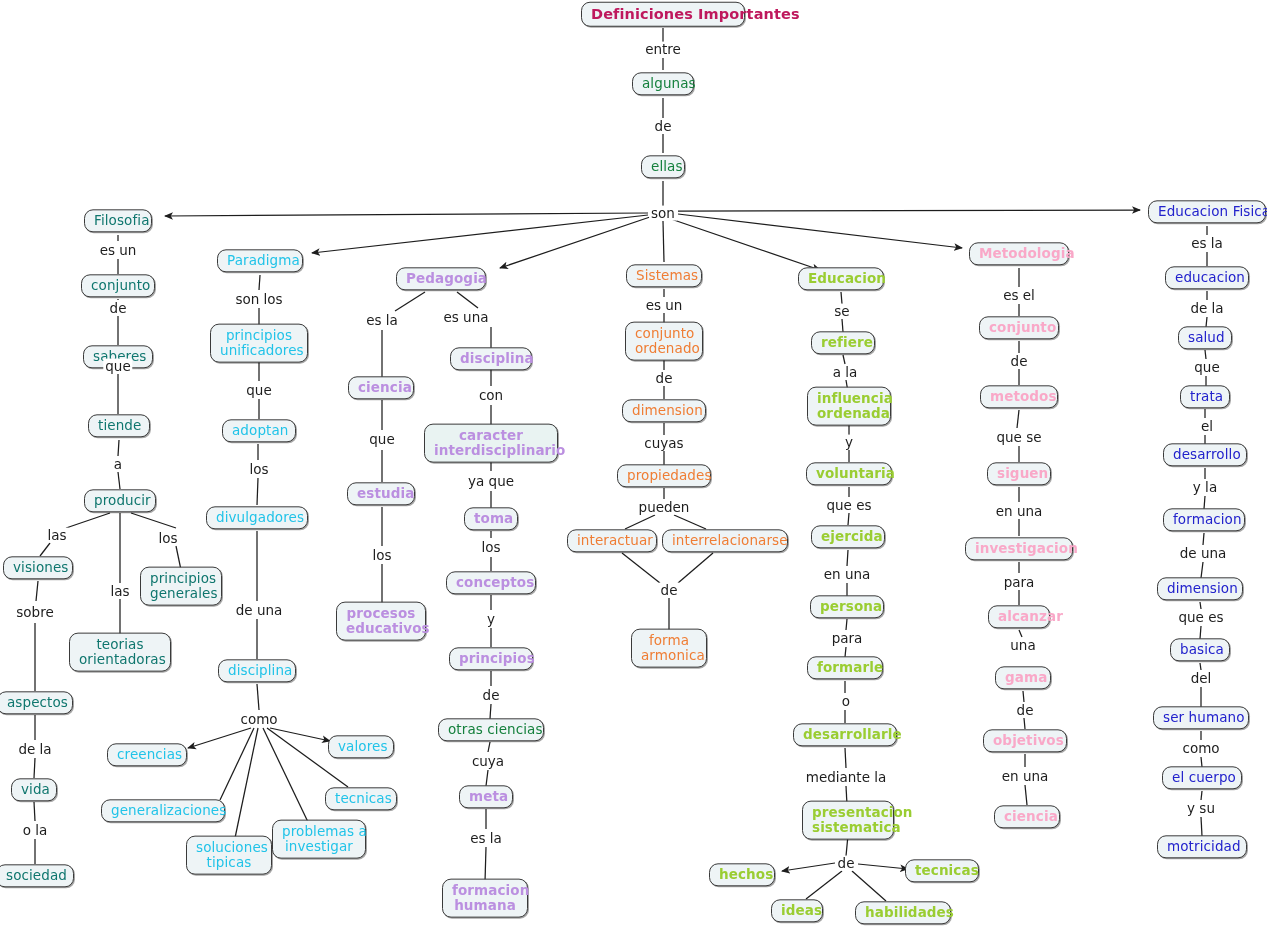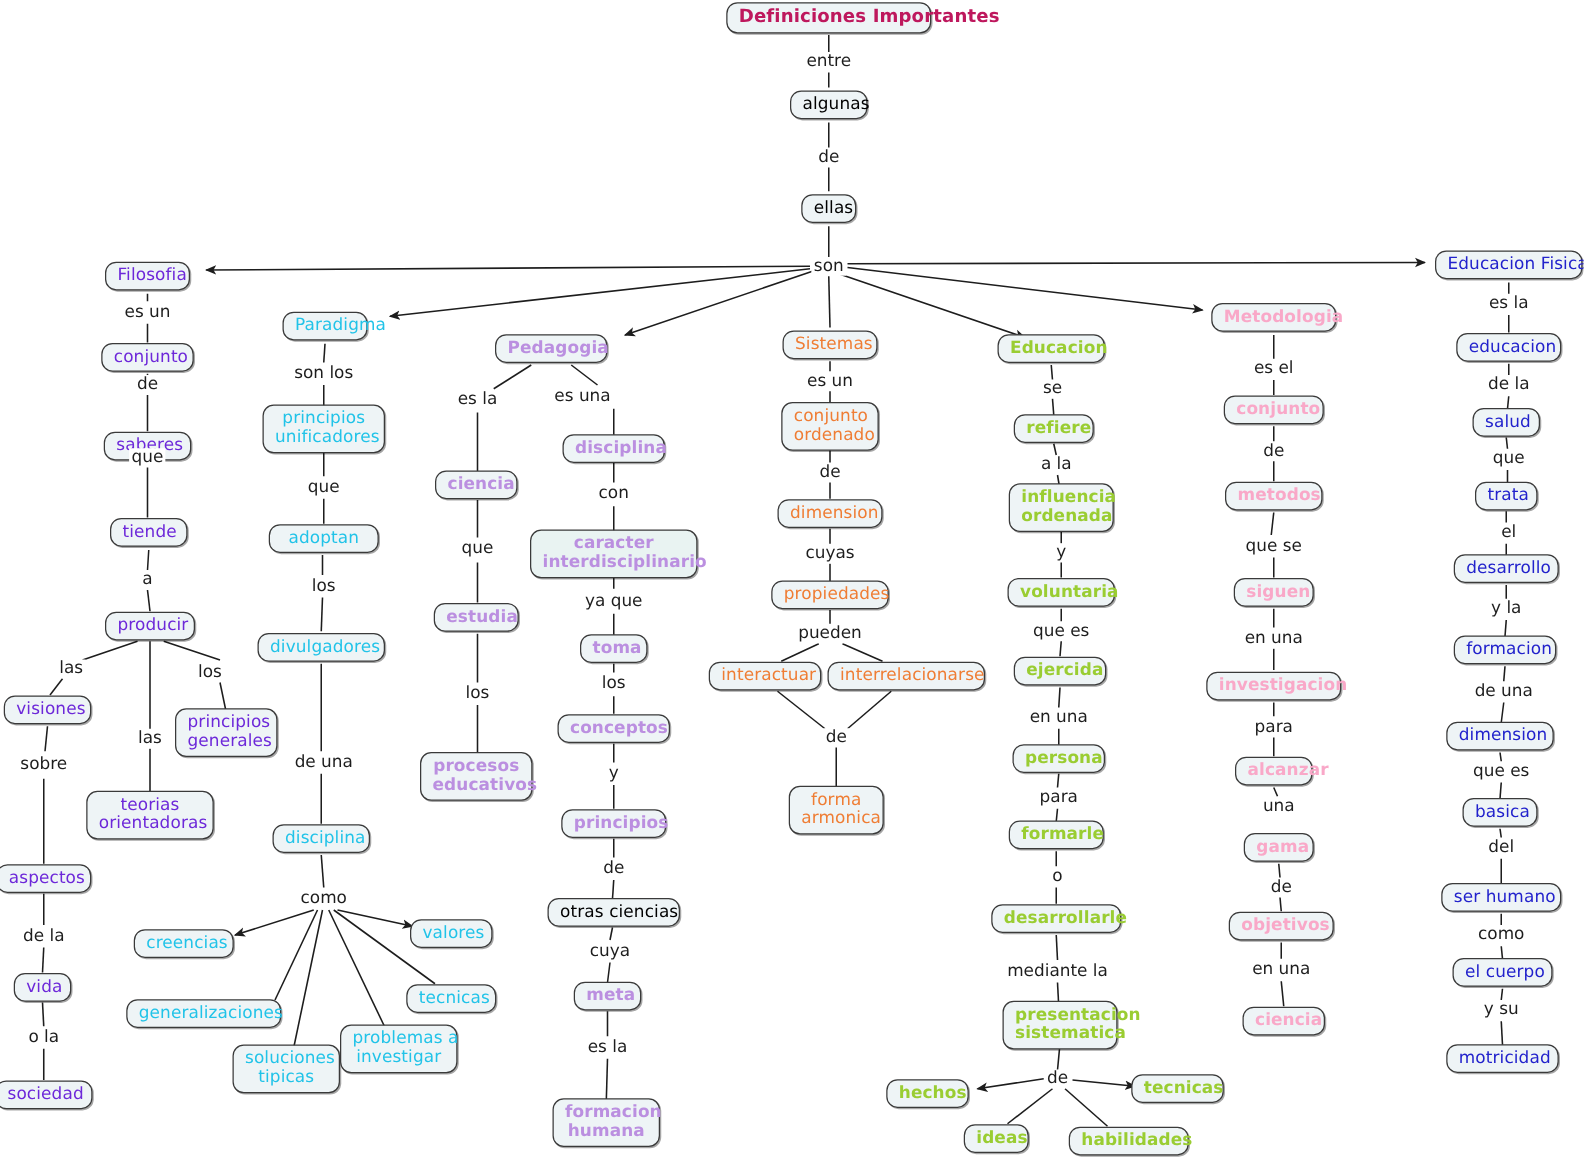--- a/index.html
+++ b/index.html
@@ -7,25 +7,25 @@
           font-family:"DejaVu Sans","Liberation Sans",sans-serif;overflow:hidden;}
   #wires{position:absolute;left:0;top:0;width:1267px;height:927px;pointer-events:none;}
   .node{position:absolute;transform:translate(-50%,-50%);
         background:#eef4f6;border:1.6px solid #3a3a3a;border-radius:9px;
         padding:3px 9px;white-space:pre;text-align:center;line-height:1.14;
         box-sizing:border-box;font-size:13.5px;letter-spacing:.1px;
         box-shadow:1px 1px 0 rgba(0,0,0,.35);}
   .lbl{position:absolute;transform:translate(-50%,-50%);color:#1d1d1d;
        font-size:13.5px;white-space:pre;text-align:center;background:#ffffff;
        padding:0 2px;line-height:1.1;}
-  .c-green{color:#6d28d9;}
+  .c-green{color:#0f766e;}
   .c-cyan{color:#21c3e8;font-weight:normal;}
   .c-purple{color:#bb8fe0;font-weight:bold;}
   .c-magenta{color:#be185d;font-weight:bold;}
-  .c-magenta2{color:#000000;}
+  .c-magenta2{color:#15803d;}
   .c-orange{color:#ef7d34;}
   .c-lime{color:#9acd32;font-weight:bold;}
   .c-pink{color:#f9a8c8;font-weight:bold;}
   .c-blue{color:#2222cc;}
   .tint-teal{background:#e9f3f2;}
 </style>
 </head>
 <body>
 
 <div id="canvas">
@@ -196,24 +196,24 @@
       <div class="node c-green" style="left: 119px; top: 426px; width: 62px;">tiende</div>
       <div class="node c-green" style="left: 120px; top: 501px; width: 72px;">producir</div>
       <div class="node c-green" style="left: 38px; top: 568px; width: 70px;">visiones</div>
       <div class="node c-green" style="left: 181px; top: 586px; width: 82px;">principios
 generales</div>
       <div class="node c-green" style="left: 120px; top: 652px; width: 102px;">teorias
 orientadoras</div>
       <div class="node c-green" style="left: 35px; top: 703px; width: 76px;">aspectos</div>
       <div class="node c-green" style="left: 34px; top: 790px; width: 46px;">vida</div>
       <div class="node c-green" style="left: 35px; top: 876px; width: 78px;">sociedad</div>
-      <div class="node c-cyan" style="left: 260px; top: 261px; width: 68px;">Paradigma</div>
+      <div class="node c-cyan" style="left: 260px; top: 261px; width: 86px;">Paradigma</div>
       <div class="node c-cyan" style="left: 259px; top: 343px; width: 98px;">principios
 unificadores</div>
-      <div class="node c-cyan" style="left: 259px; top: 431px; width: 88px;">adoptan</div>
+      <div class="node c-cyan" style="left: 259px; top: 431px; width: 74px;">adoptan</div>
       <div class="node c-cyan" style="left: 257px; top: 518px; width: 102px;">divulgadores</div>
       <div class="node c-cyan" style="left: 257px; top: 671px; width: 78px;">disciplina</div>
       <div class="node c-cyan" style="left: 147px; top: 755px; width: 80px;">creencias</div>
       <div class="node c-cyan" style="left: 361px; top: 747px; width: 66px;">valores</div>
       <div class="node c-cyan" style="left: 163px; top: 811px; width: 124px;">generalizaciones</div>
       <div class="node c-cyan" style="left: 361px; top: 799px; width: 72px;">tecnicas</div>
       <div class="node c-cyan" style="left: 229px; top: 855px; width: 86px;">soluciones
 tipicas</div>
       <div class="node c-cyan" style="left: 319px; top: 839px; width: 94px;">problemas a
 investigar</div>

